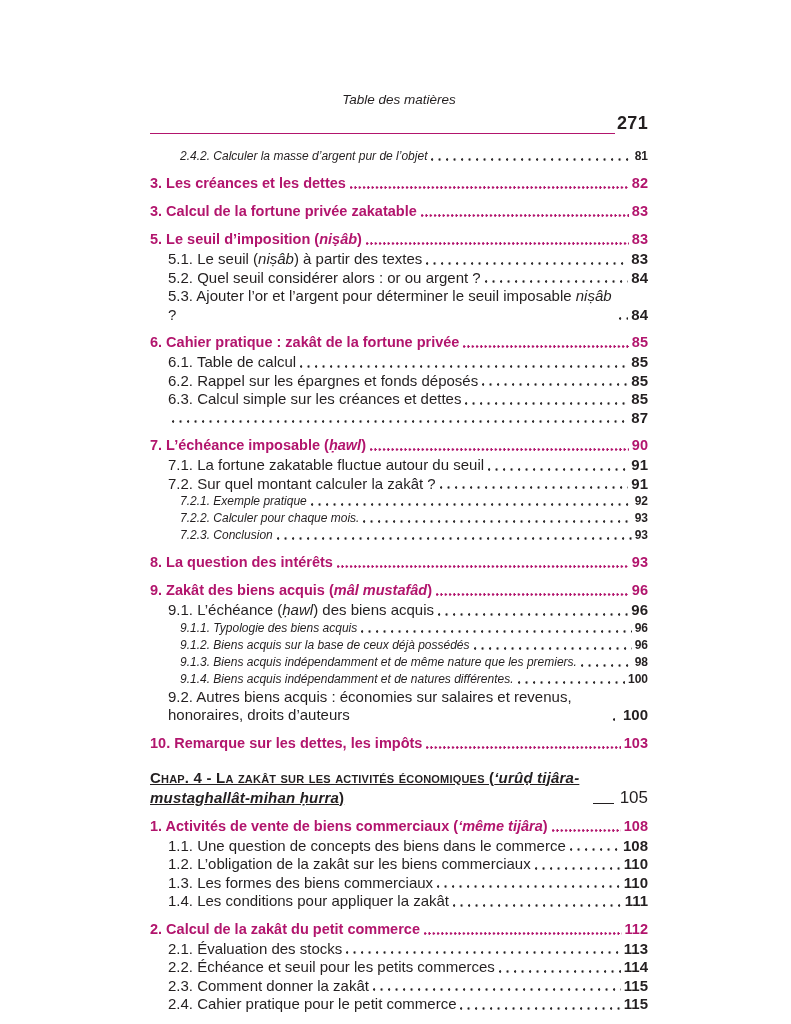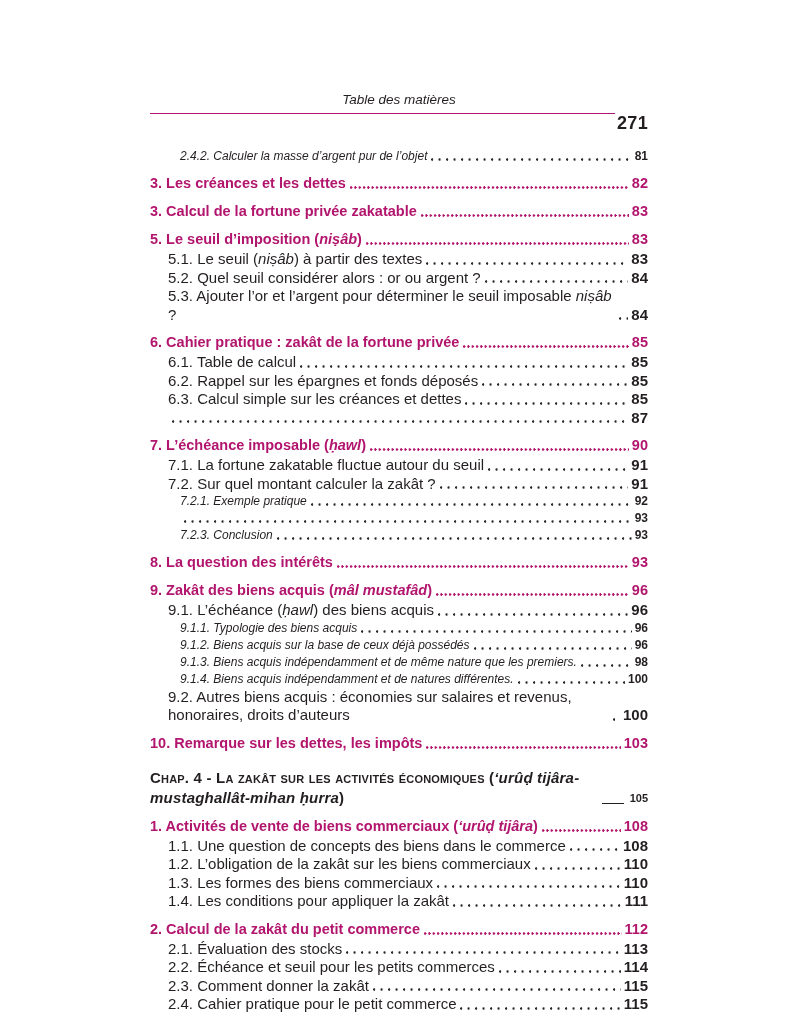--- a/index.html
+++ b/index.html
@@ -21,21 +21,21 @@
   .running-title {
     text-align: center;
     font-style: italic;
     font-size: 13.5px;
     margin-bottom: 6px;
     color: #231f20;
     margin-top: 20px;
   }
   .header-rule-row {
     display: flex;
-    align-items: flex-start;
+    align-items: flex-end;
   }
   .header-rule {
     flex: 1 1 auto;
     height: 1px;
     background: var(--accent);
   }
   .folio {
     flex: 0 0 auto;
     font-weight: 700;
     font-size: 18px;
@@ -92,23 +92,23 @@
     line-height: 17px;
     padding-left: 30px;
   }
   .level-chapter {
     font-weight: 700;
     font-size: 15px;
     line-height: 20px;
     margin-top: 15px;
     margin-bottom: 4px;
   }
-  .level-chapter .entry-text { font-variant: small-caps; letter-spacing: 0.2px; }
+  .level-chapter .entry-text { font-variant: small-caps; letter-spacing: 0.2px; text-decoration: underline; }
   .level-chapter .entry-text i { font-variant: normal; }
-  .level-chapter .page-ref { font-weight: 700; font-size: 11px; }
+  .level-chapter .page-ref { font-weight: 400; font-size: 17px; }
 </style>
 </head>
 <body>
 
 <div class="page">
   <div class="running-header">
     <div class="running-title">Table des matières</div>
     <div class="header-rule-row">
       <div class="header-rule"></div>
       <div class="folio">271</div>
@@ -189,20 +189,21 @@
         <span class="entry-text">7.2. Sur quel montant calculer la zakât ?</span>
         <span class="leader leader-spaced"></span>
         <span class="page-ref">91</span>
       </div>
       <div class="entry level-3">
         <span class="entry-text"><i>7.2.1. Exemple pratique</i></span>
         <span class="leader leader-spaced"></span>
         <span class="page-ref">92</span>
       </div>
       <div class="entry level-3">
+        <span class="entry-text"><i>7.2.2. Calculer pour chaque mois.</i></span>
         <span class="leader leader-spaced"></span>
         <span class="page-ref">93</span>
       </div>
       <div class="entry level-3">
         <span class="entry-text"><i>7.2.3. Conclusion</i></span>
         <span class="leader leader-spaced"></span>
         <span class="page-ref">93</span>
       </div>
       <div class="entry level-1">
         <span class="entry-text">8. La question des intérêts</span>
@@ -248,21 +249,21 @@
         <span class="entry-text">10. Remarque sur les dettes, les impôts</span>
         <span class="leader leader-tight"></span>
         <span class="page-ref">103</span>
       </div>
       <div class="entry level-chapter">
         <span class="entry-text">Chap. 4 - La zakât sur les activités économiques (<i>‘urûḍ tijâra-mustaghallât-mihan ḥurra</i>)</span>
         <span class="leader leader-line"></span>
         <span class="page-ref">105</span>
       </div>
       <div class="entry level-1">
-        <span class="entry-text">1. Activités de vente de biens commerciaux (<i>‘urûḍ tijâra</i>)</span>
+        <span class="entry-text">1. Activités de vente de biens commerciaux (<i>‘même tijâra</i>)</span>
         <span class="leader leader-tight"></span>
         <span class="page-ref">108</span>
       </div>
       <div class="entry level-2">
         <span class="entry-text">1.1. Une question de concepts des biens dans le commerce</span>
         <span class="leader leader-spaced"></span>
         <span class="page-ref">108</span>
       </div>
       <div class="entry level-2">
         <span class="entry-text">1.2. L’obligation de la zakât sur les biens commerciaux</span>

